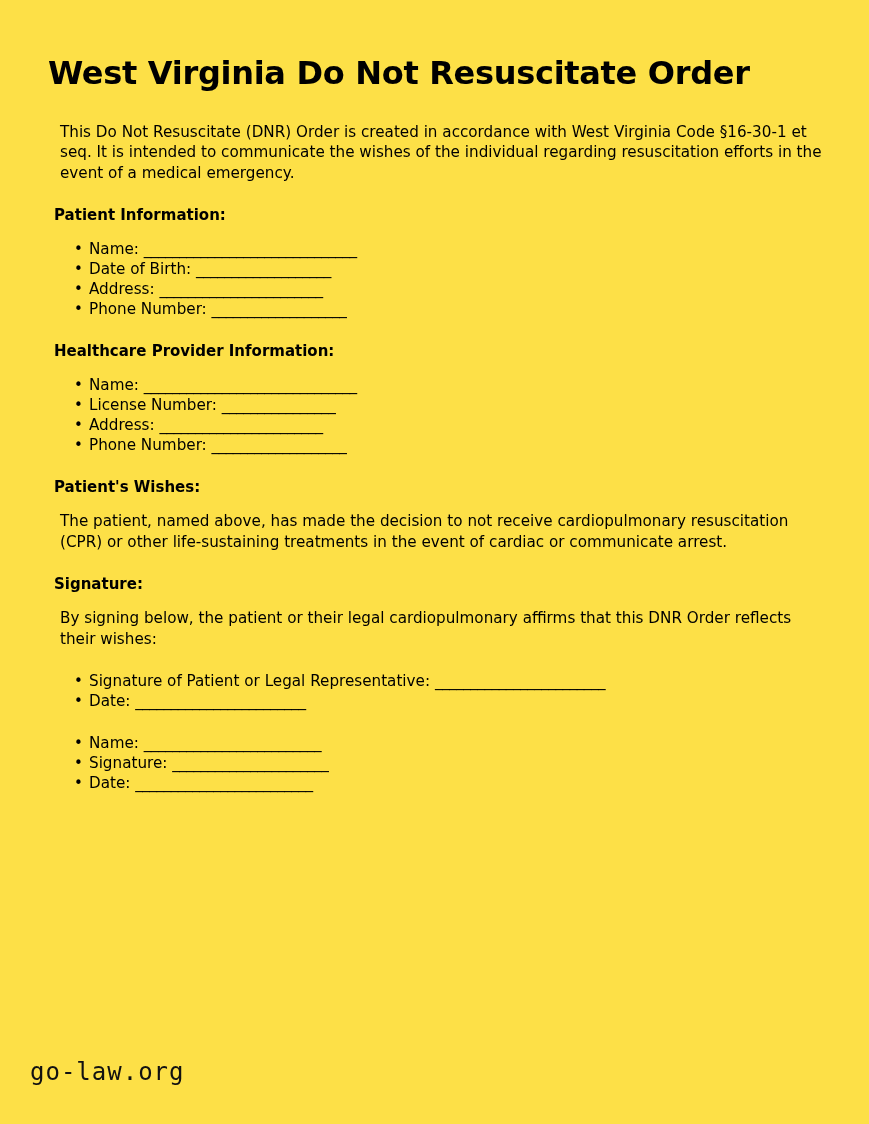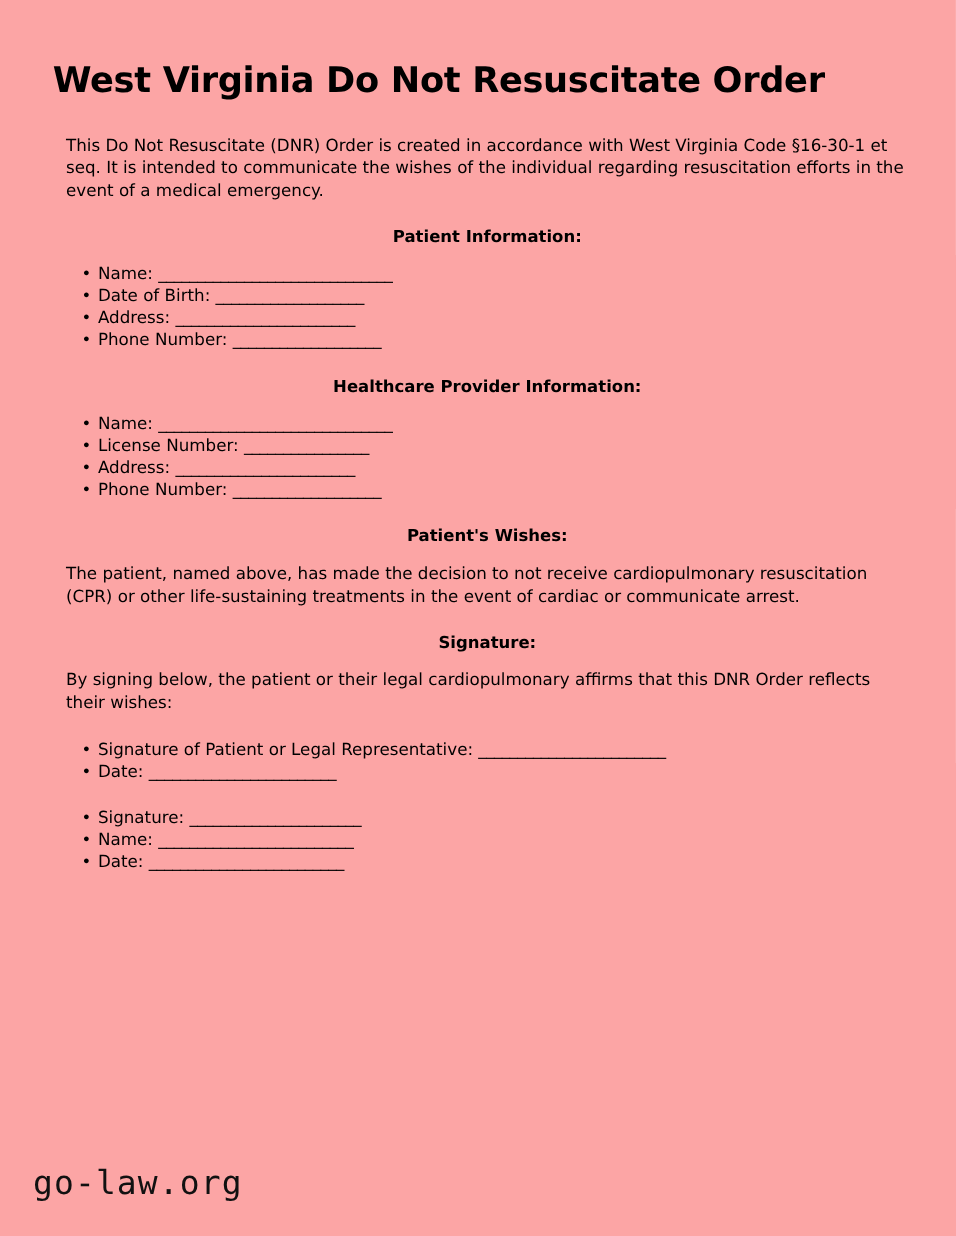--- a/index.html
+++ b/index.html
@@ -13,21 +13,21 @@
     position: relative;
     font-family: "DejaVu Sans", "Liberation Sans", sans-serif;
     color: #000000;
     overflow: hidden;
   }
   .page {
     position: absolute;
     left: 0; top: 0;
     width: 869px;
     height: 1124px;
-    background: #fca5a5;
+    background: #fde047;
   }
   .content {
     position: absolute;
     left: 48px;
     top: 55px;
     width: 774px;
   }
   .doc-title {
     font-size: 32px;
     font-weight: bold;
@@ -40,23 +40,22 @@
     font-size: 15.2px;
     line-height: 20.5px;
     margin: 0 0 22px 12px;
     color: #000;
     text-align: left;
   }
   .section-heading {
     font-size: 15px;
     font-weight: bold;
     line-height: 20px;
-    margin: 0 0 14px 16px;
+    margin: 0 0 14px 6px;
     color: #000;
-    text-align: center;
   }
   ul.field-list {
     list-style: none;
     margin: 0 0 22px 0;
     padding: 0;
   }
   ul.field-list li {
     font-size: 15.2px;
     line-height: 20px;
     color: #000;
@@ -74,21 +73,21 @@
   }
   .blank {
     font-family: "DejaVu Sans", "Liberation Sans", sans-serif;
     letter-spacing: -0.5px;
   }
   .watermark {
     position: absolute;
     left: 30px;
     top: 1058px;
     font-family: "DejaVu Sans Mono", "Liberation Mono", monospace;
-    font-size: 30px;
+    font-size: 24px;
     letter-spacing: 1px;
     color: #111111;
     white-space: nowrap;
   }
 </style>
 </head>
 <body>
 
 <div class="page">
 
@@ -118,22 +117,22 @@
     <p class="para">The patient, named above, has made the decision to not receive cardiopulmonary resuscitation (CPR) or other life-sustaining treatments in the event of cardiac or communicate arrest.</p>
 
     <h2 class="section-heading">Signature:</h2>
     <p class="para">By signing below, the patient or their legal cardiopulmonary affirms that this DNR Order reflects their wishes:</p>
     <ul class="field-list">
       <li><span>Signature of Patient or Legal Representative:</span> <span class="blank">________________________</span></li>
       <li><span>Date:</span> <span class="blank">________________________</span></li>
     </ul>
 
     <ul class="field-list">
+      <li><span>Name:</span> <span class="blank">_________________________</span></li>
       <li><span>Signature:</span> <span class="blank">______________________</span></li>
-      <li><span>Name:</span> <span class="blank">_________________________</span></li>
       <li><span>Date:</span> <span class="blank">_________________________</span></li>
     </ul>
 
 
   </div>
 
   <div class="watermark">go-law.org</div>
 
 </div>
 

